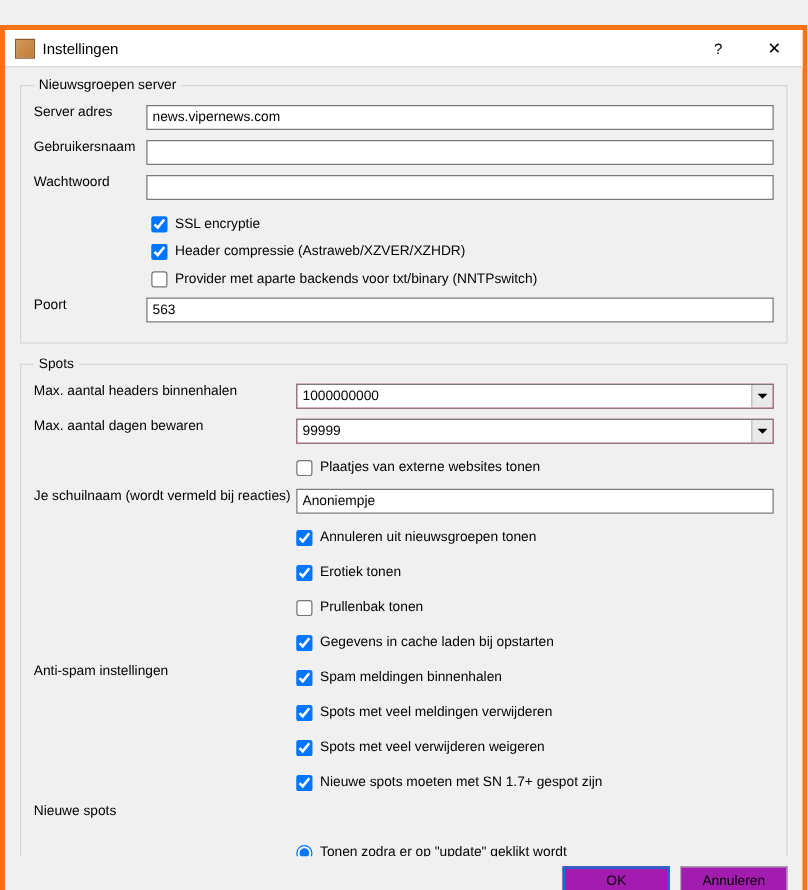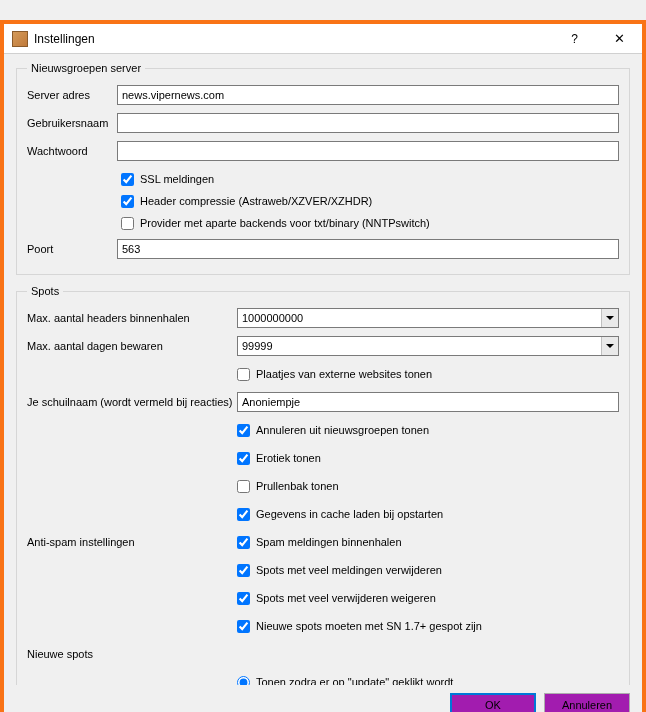--- a/index.html
+++ b/index.html
@@ -53,21 +53,21 @@
     padding: 10px 10px 8px 10px;
     position: relative;
   }
   fieldset.groupbox > legend {
     padding: 0 4px;
     font-size: 11px;
     color:#000;
   }
   .row {
     display:flex;
-    align-items:center;
+    align-items:flex-start;
     margin-bottom: 6px;
     min-height: 22px;
   }
   .label-col-a { width: 90px; flex:0 0 90px; }
   .label-col-b { width: 210px; flex:0 0 210px; }
   .field-col { flex:1; }
   input[type=text].txt {
     width:100%;
     height:20px;
     border:1px solid #7a7a7a;
@@ -159,21 +159,21 @@
 
       <div class="row">
         <div class="label-col-a">Wachtwoord</div>
         <div class="field-col">
           <input type="text" class="txt" value="" style="">
         </div>
       </div>
 
       <div class="chk-row indent-a">
         <input type="checkbox" checked="" style="">
-        <span>SSL meldingen</span>
+        <span>SSL encryptie</span>
       </div>
       <div class="chk-row indent-a">
         <input type="checkbox" checked="" style="">
         <span>Header compressie (Astraweb/XZVER/XZHDR)</span>
       </div>
       <div class="chk-row indent-a">
         <input type="checkbox" style="">
         <span>Provider met aparte backends voor txt/binary (NNTPswitch)</span>
       </div>
 

